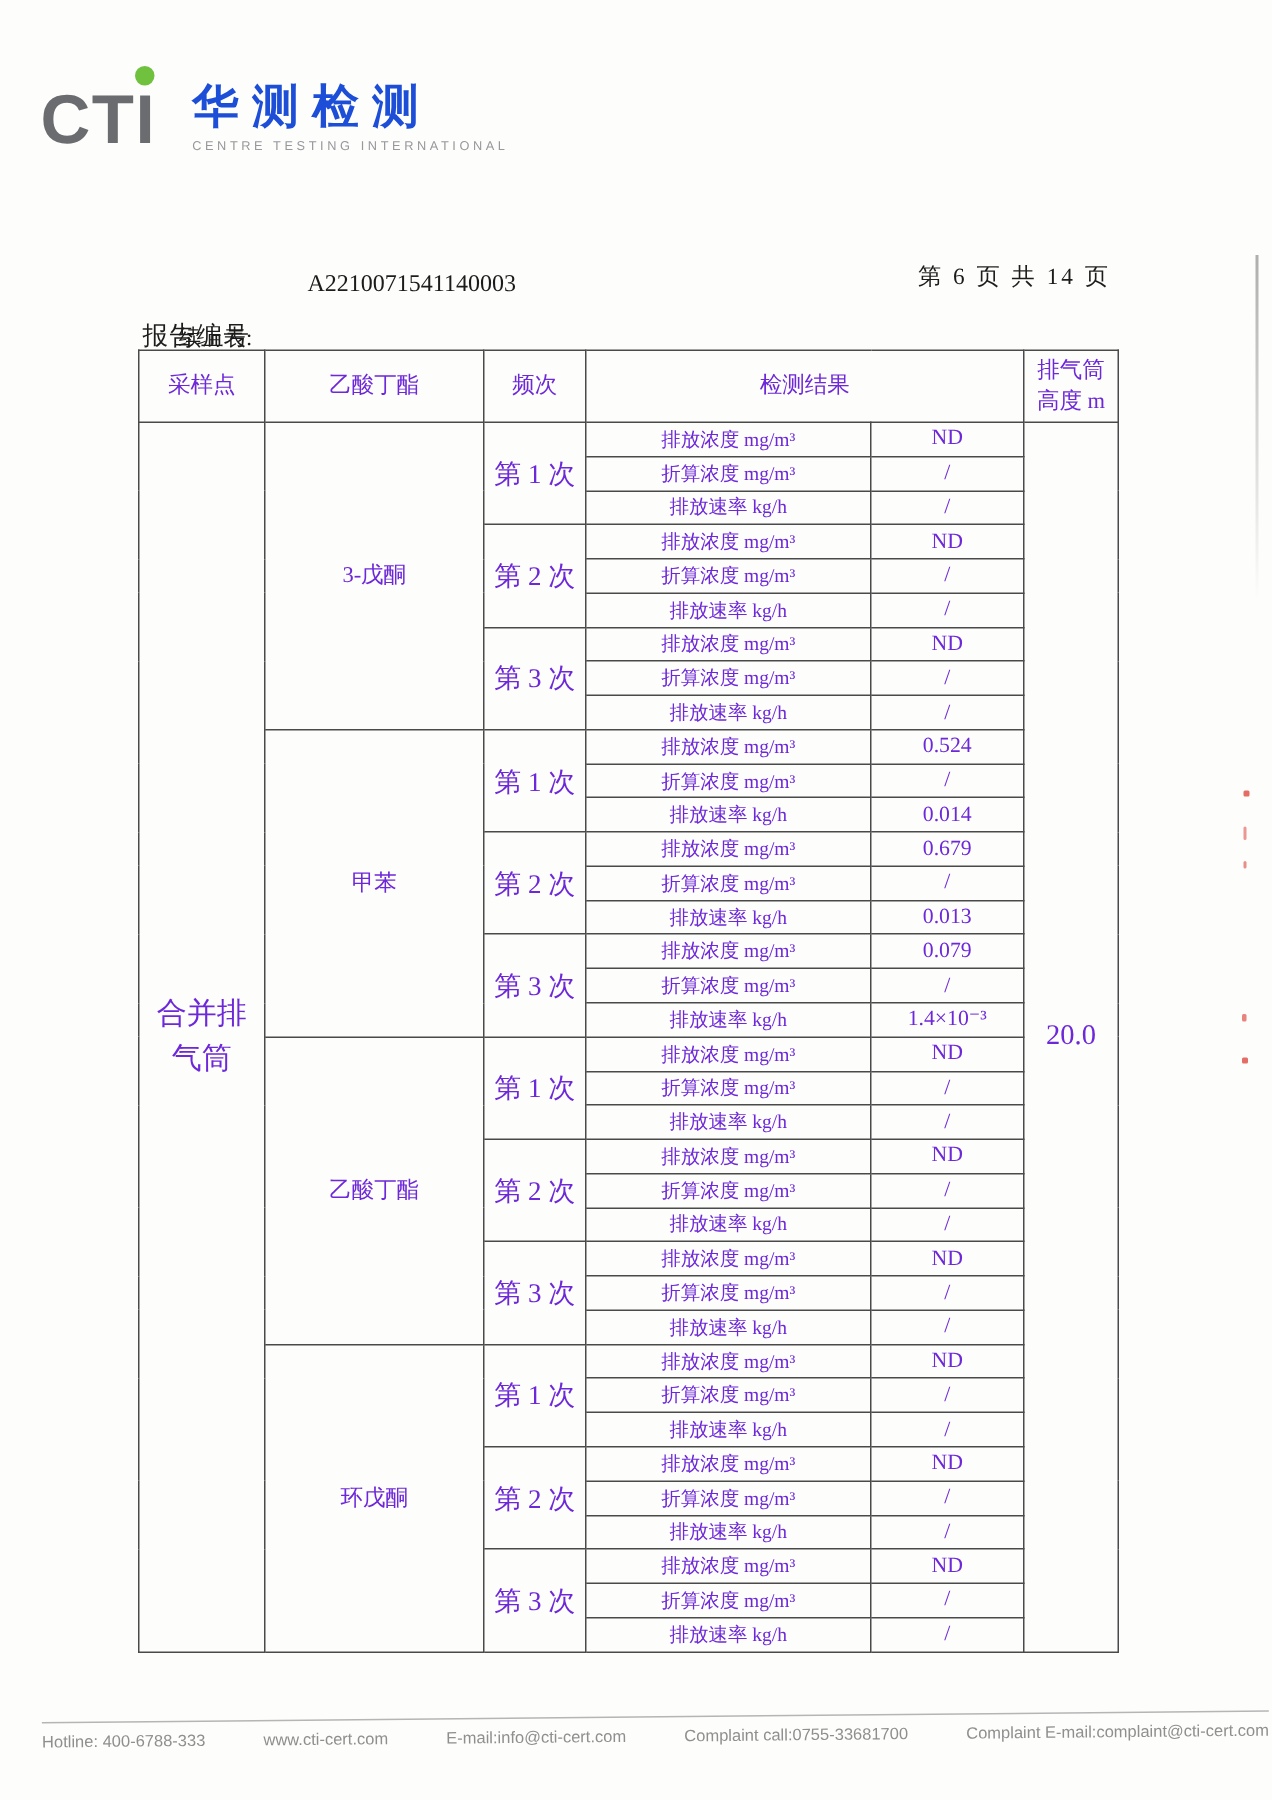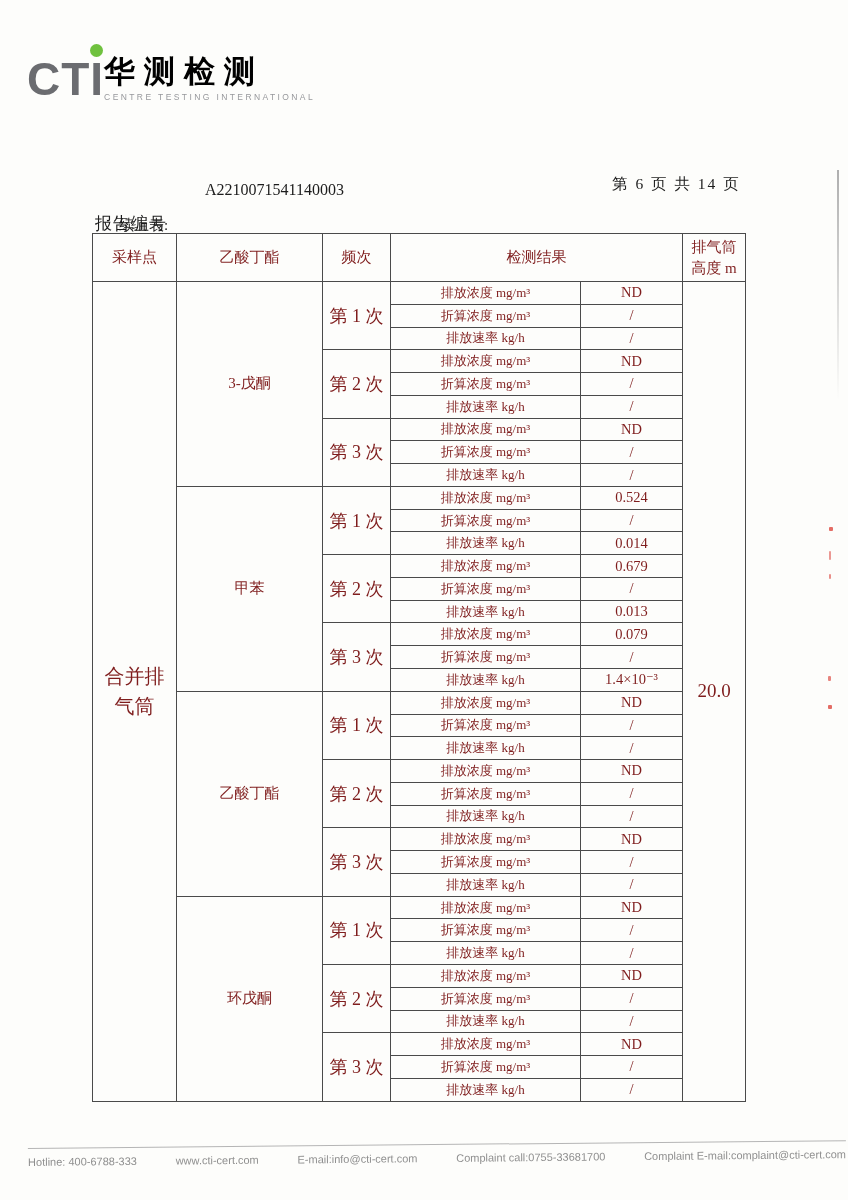--- a/index.html
+++ b/index.html
@@ -1,42 +1,42 @@
 <!DOCTYPE html>
 <html><head>
 <meta charset="utf-8">
 <style>
   * { margin:0; padding:0; box-sizing:border-box; }
   html,body { width:848px; height:1200px; }
   body { position:relative; background:#fdfdfb; overflow:hidden;
          font-family:"Liberation Serif","DejaVu Serif",serif; color:#1c1c1c; }
 
   
-  .logo { position:absolute; left:27px; top:44px; display:flex; align-items:flex-end; }
+  .logo { position:absolute; left:27px; top:44px; display:flex; align-items:center; gap:24px; }
   .cti-mark { position:relative; font-family:"Liberation Sans","DejaVu Sans",sans-serif;
               font-weight:bold; font-size:46px; line-height:1; letter-spacing:1px;
               color:#6b6c70; padding-top:12px; }
   .cti-dot { position:absolute; top:0px; right:1px; width:13px; height:13px;
              border-radius:50%; background:#6fc13e; }
   .logo-right { padding-top:10px; }
   .logo-cn { font-family:"Liberation Sans","DejaVu Sans",sans-serif; font-weight:bold;
-             font-size:31px; line-height:1.1; letter-spacing:9px; color:#000000; }
+             font-size:31px; line-height:1.1; letter-spacing:9px; color:#1d4ed8; }
   .logo-en { font-family:"Liberation Sans","DejaVu Sans",sans-serif; font-size:8.5px;
              letter-spacing:2.4px; color:#97989c; margin-top:3px; white-space:nowrap; }
 
   
   .report-label  { position:absolute; left:95px;  top:188px; font-size:17px; letter-spacing:1px;margin-top:24px; }
   .report-number { position:absolute; left:205px; top:181px; font-size:16px; }
   .page-info     { position:absolute; left:612px; top:174px; font-size:15.5px; letter-spacing:2px; }
   .continued     { position:absolute; left:119px; top:216px; font-size:15px; }
 
   
   table.results { position:absolute; left:92px; top:233px; width:653px;
                   border-collapse:collapse; table-layout:fixed;
-                  font-size:14.5px; color:#7f1d1d; }
+                  font-size:14.5px; color:#6d28d9; }
   table.results th, table.results td {
         border:1px solid #4a4a4a; text-align:center; vertical-align:middle;
         padding:0 2px; font-weight:normal; overflow:hidden; }
   table.results { border:1.5px solid #3d3d3d; }
   thead th { height:48px; font-size:15px; line-height:1.35; }
   tbody td { height:22.78px; }
   td.c-sampling { padding:0 11px; font-size:20px; line-height:1.5; }
   td.c-item  { font-size:15px; }
   td.c-freq  { font-size:18px; white-space:nowrap;margin-left:12px; }
   td.c-param { font-size:13px; }

